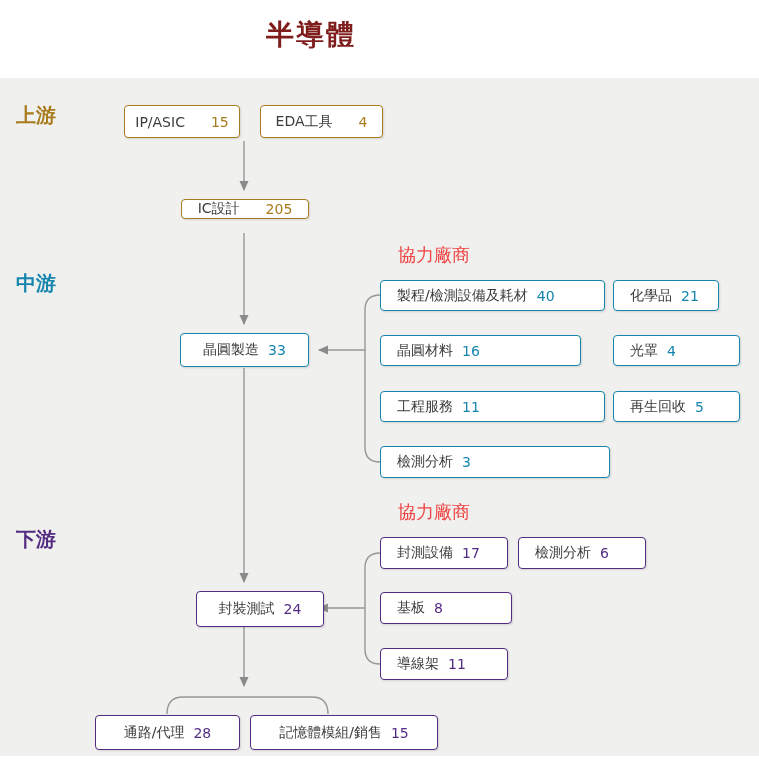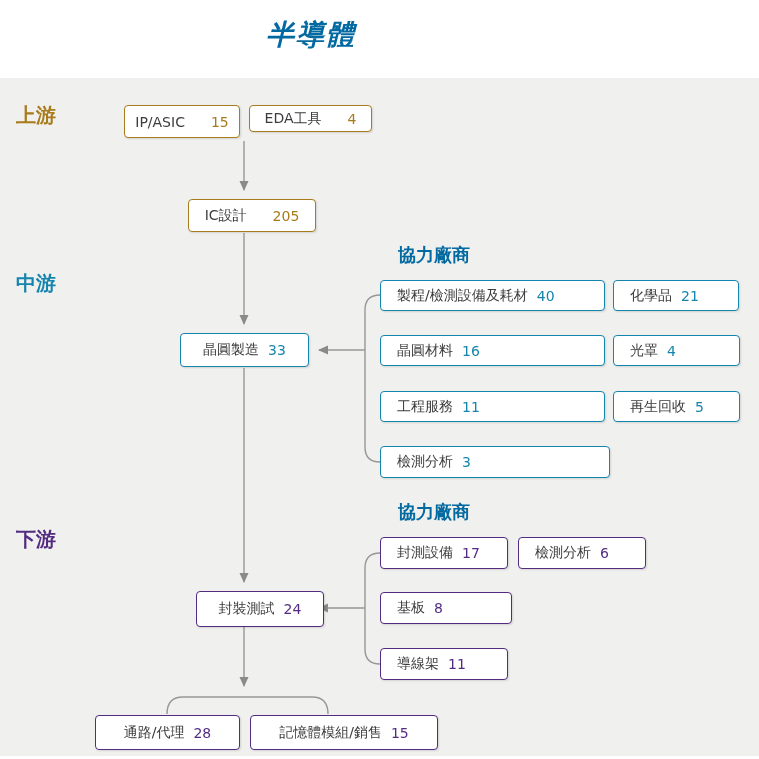--- a/index.html
+++ b/index.html
@@ -16,28 +16,28 @@
     width:759px;height:759px;position:relative;background:#ffffff;
     font-family:"DejaVu Sans","Liberation Sans",sans-serif;
     overflow:hidden;
   }
   .panel{
     position:absolute;left:0;top:78px;width:759px;height:678px;
     background:var(--panel);
   }
   .page-title{
     position:absolute;left:171px;top:16px;width:280px;text-align:center;
-    font-size:28px;font-weight:700;color:#0369a1;letter-spacing:2px;font-style:italic;
+    font-size:28px;font-weight:700;color:#7f1d1d;letter-spacing:2px;
   }
   .stage-label{position:absolute;left:16px;font-size:20px;font-weight:700;}
   .stage-up{top:102px;color:var(--upstream);}
   .stage-mid{top:270px;color:var(--midstream);}
   .stage-down{top:526px;color:var(--downstream);}
   .partners-header{
-    position:absolute;left:398px;font-size:18px;color:#0369a1;font-weight:700;text-align:center;
+    position:absolute;left:398px;font-size:18px;color:#ef4444;font-weight:400;text-align:center;
   }
   .ph-mid{top:243px;}
   .ph-down{top:500px;}
   svg.connectors{position:absolute;left:0;top:0;pointer-events:none;}
   svg.connectors path{stroke:var(--connector);stroke-width:1.4;fill:none;}
   svg.connectors marker path{fill:var(--arrow);stroke:none;}
   .node{
     position:absolute;background:#ffffff;border:1px solid;border-radius:4px;
     display:flex;align-items:center;justify-content:center;
     box-shadow:1px 1px 2px rgba(0,0,0,0.12);
@@ -81,42 +81,42 @@
   <path d="M380 295 Q365 295 365 310 L365 447 Q365 462 380 462"></path>
   <path d="M365 350 L319 350" marker-end="url(#arw)"></path>
   <path d="M380 553 Q365 553 365 568 L365 649 Q365 664 380 664"></path>
   <path d="M365 608 L319 608" marker-end="url(#arw)"></path>
 </svg>
 
 <div class="node up" style="left:124px;top:105px;width:116px;height:33px">
   <span class="lbl">IP/ASIC</span>
   <span class="num">15</span>
 </div>
-<div class="node up" style="left:249px;top:105px;width:123px;height:27px">
+<div class="node up" style="left:260px;top:105px;width:123px;height:33px">
   <span class="lbl">EDA工具</span>
   <span class="num">4</span>
 </div>
-<div class="node up" style="left:188px;top:199px;width:128px;height:33px">
+<div class="node up" style="left:181px;top:199px;width:128px;height:20px">
   <span class="lbl">IC設計</span>
   <span class="num">205</span>
 </div>
 
 <div class="node mid" style="left:180px;top:333px;width:129px;height:34px">
   <span class="lbl">晶圓製造</span>
   <span class="num">33</span>
 </div>
 <div class="node mid wide" style="left:380px;top:280px;width:225px;height:31px">
   <span class="lbl">製程/檢測設備及耗材</span>
   <span class="num">40</span>
 </div>
-<div class="node mid wide" style="left:613px;top:280px;width:126px;height:31px">
+<div class="node mid wide" style="left:613px;top:280px;width:106px;height:31px">
   <span class="lbl">化學品</span>
   <span class="num">21</span>
 </div>
-<div class="node mid wide" style="left:380px;top:335px;width:225px;height:31px">
+<div class="node mid wide" style="left:380px;top:335px;width:201px;height:31px">
   <span class="lbl">晶圓材料</span>
   <span class="num">16</span>
 </div>
 <div class="node mid wide" style="left:613px;top:335px;width:127px;height:31px">
   <span class="lbl">光罩</span>
   <span class="num">4</span>
 </div>
 <div class="node mid wide" style="left:380px;top:391px;width:225px;height:31px">
   <span class="lbl">工程服務</span>
   <span class="num">11</span>

